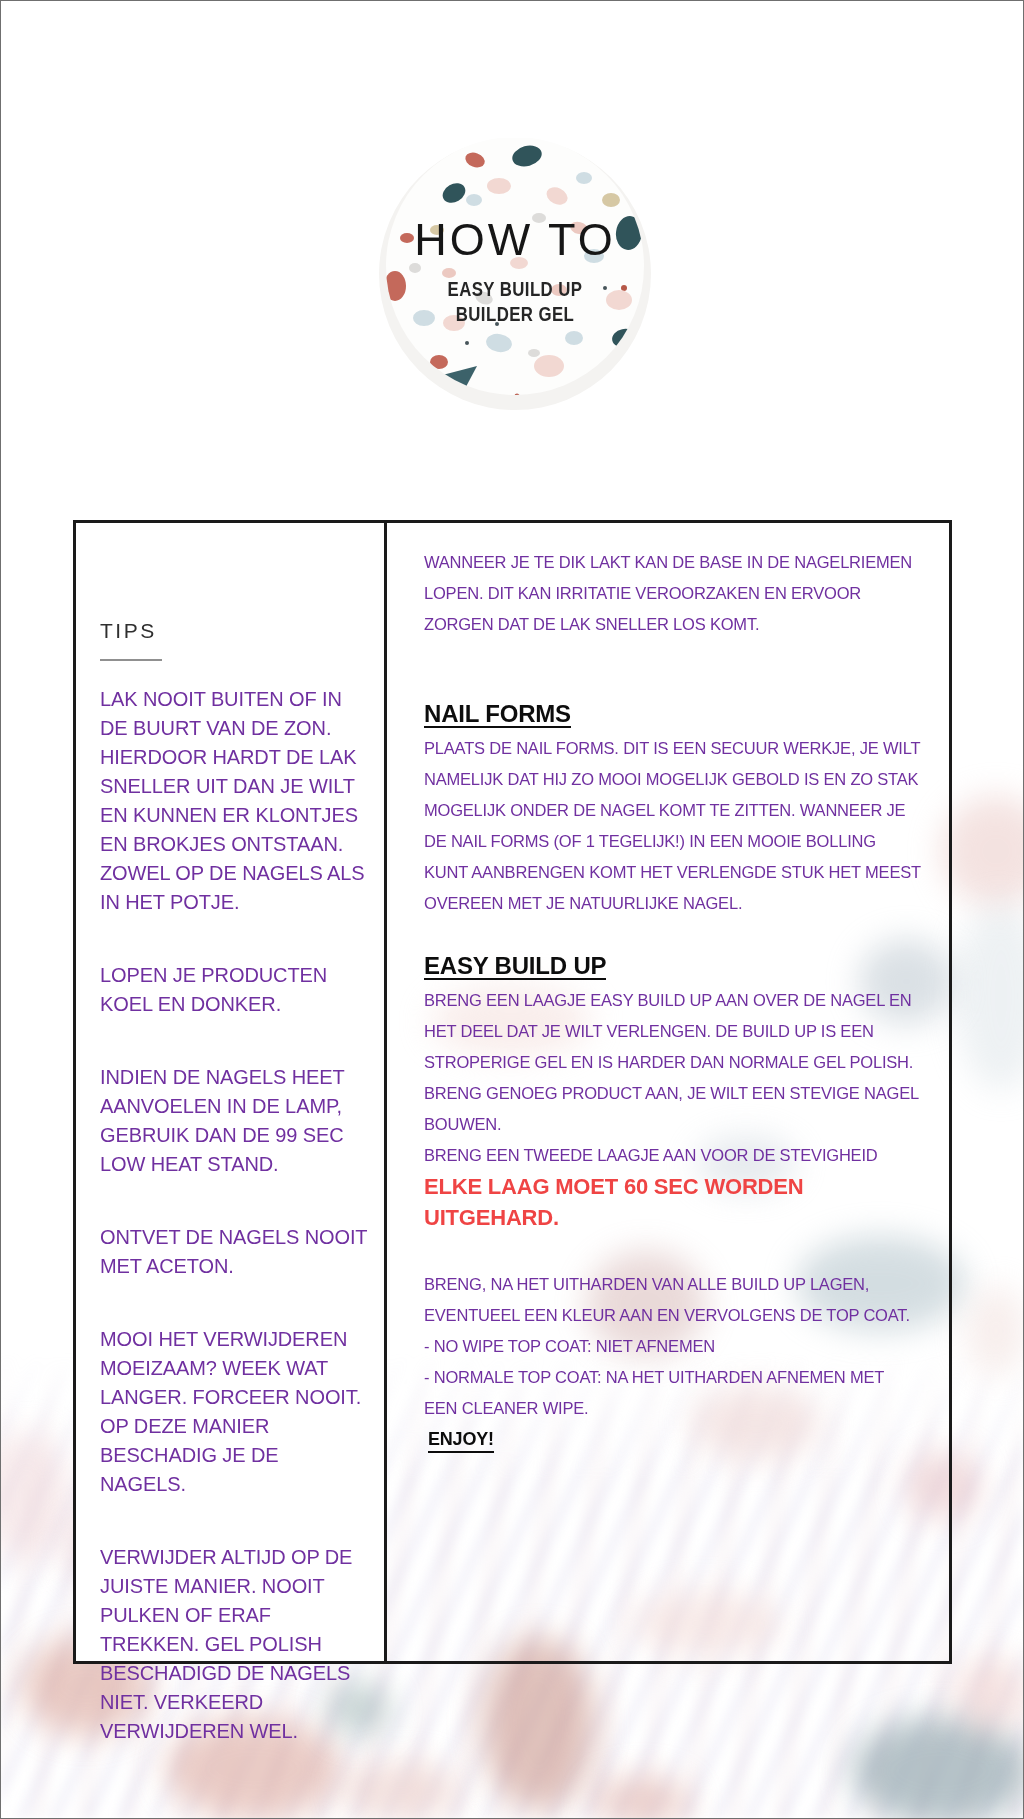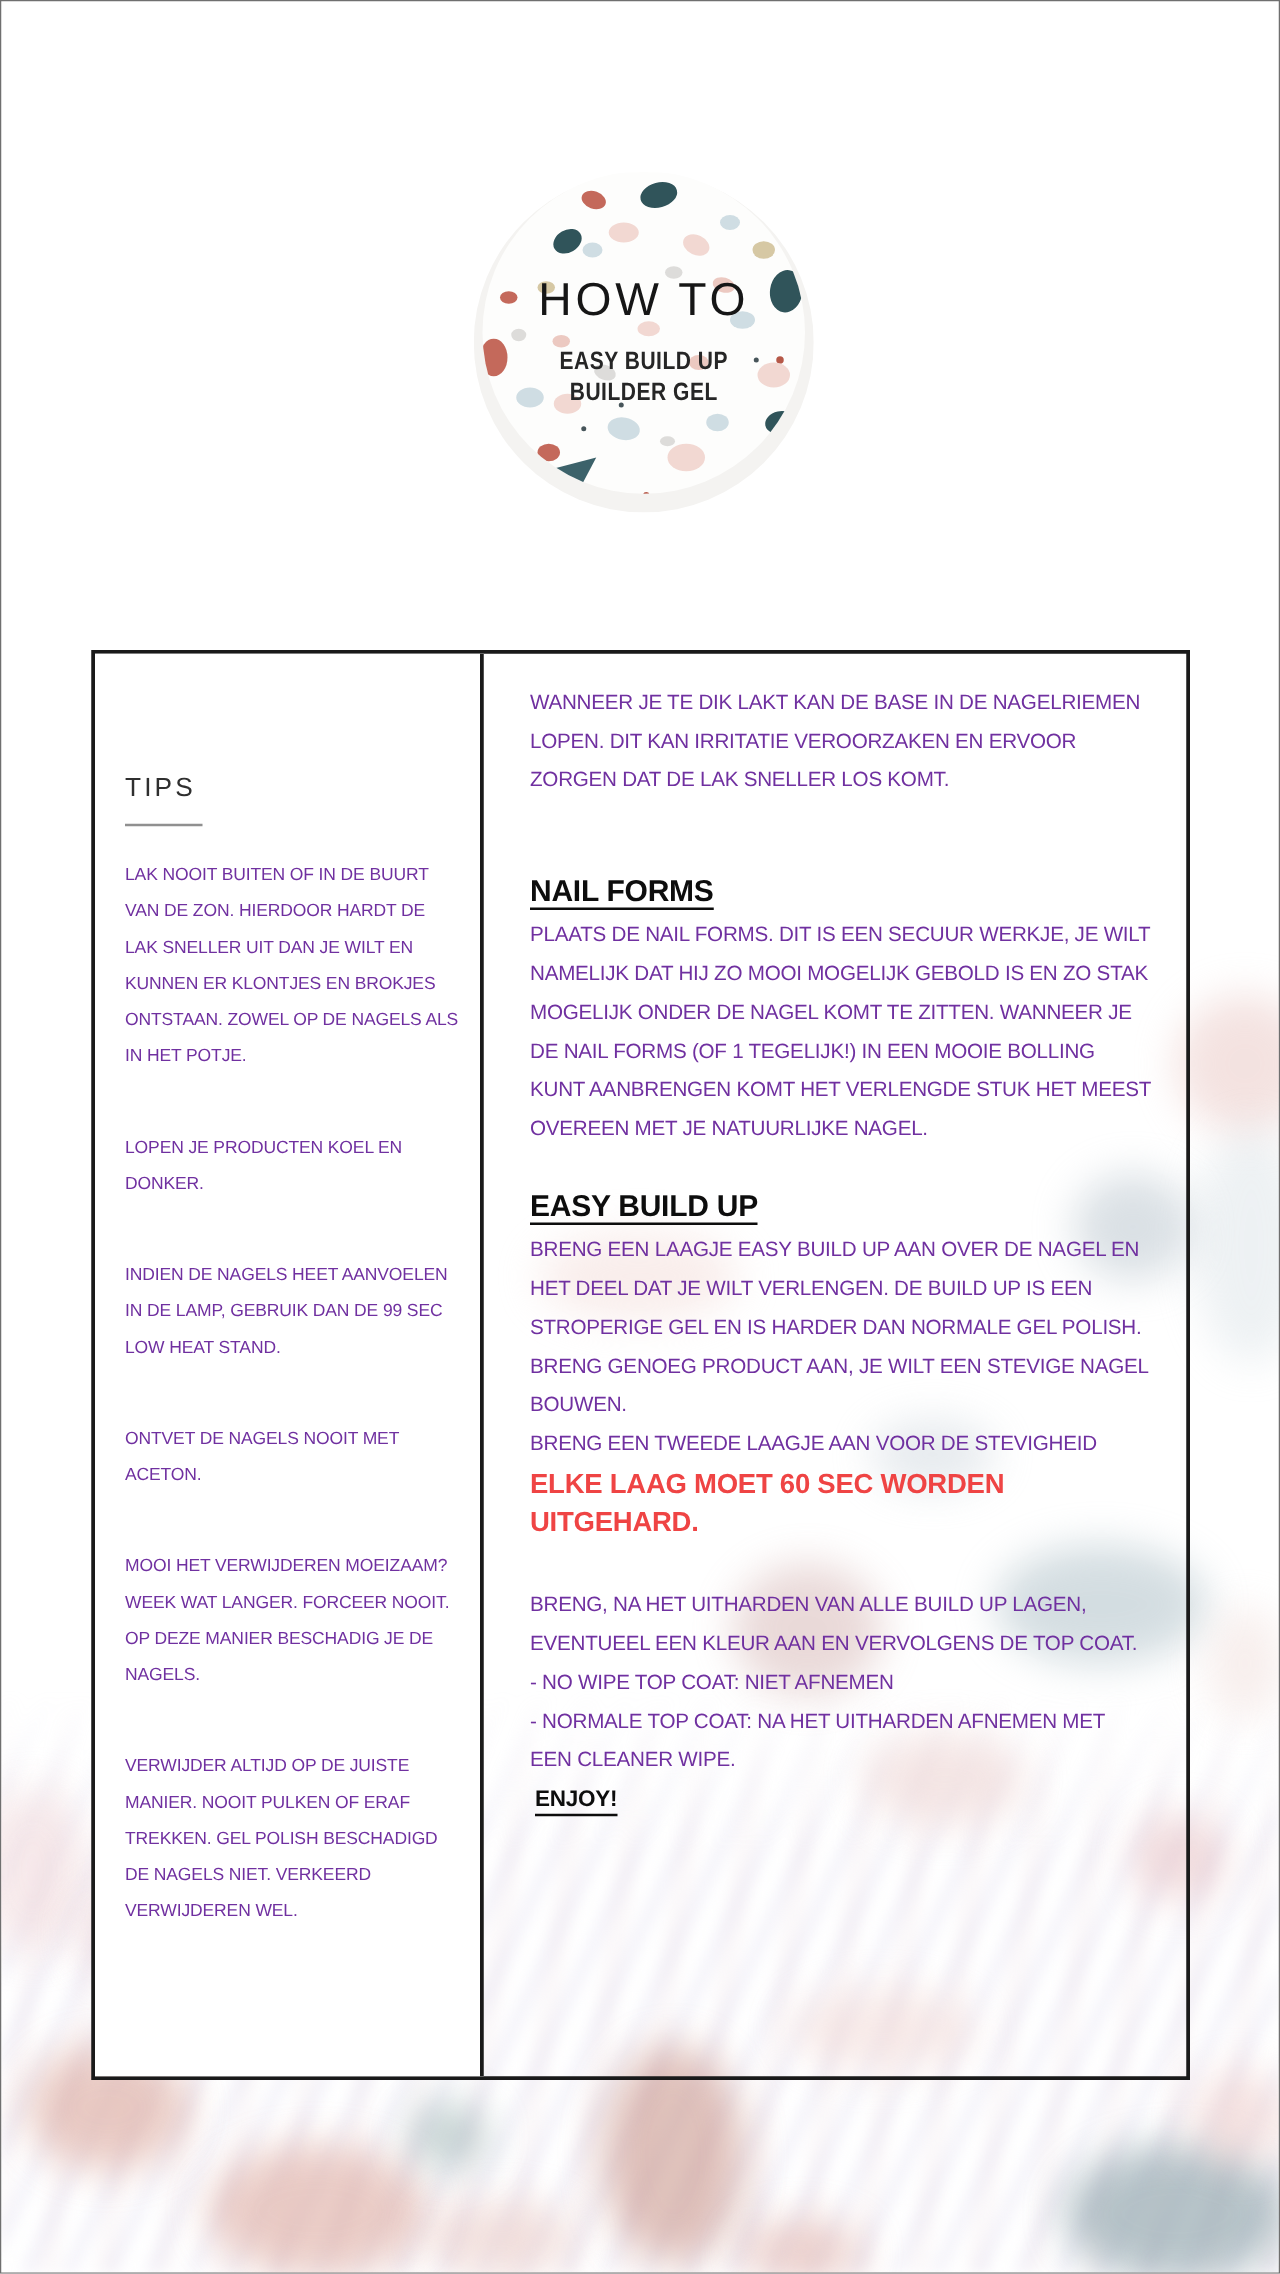--- a/index.html
+++ b/index.html
@@ -23,21 +23,21 @@
     -webkit-mask-image:linear-gradient(to bottom, transparent, #000 28%);
     mask-image:linear-gradient(to bottom, transparent, #000 28%);
     pointer-events:none;
   }
   
   .logo{position:absolute;left:378px;top:137px;width:272px;height:272px;}
   .logo svg{position:absolute;left:0;top:0;}
   .logo-text{position:absolute;left:0;top:0;width:272px;text-align:center;}
   .logo-title{
     margin-top:79px;
-    font-size:37px;line-height:45px;font-weight:100;
+    font-size:45px;line-height:45px;font-weight:100;
     letter-spacing:3px;color:#161616;white-space:nowrap;
   }
   .logo-sub{
     margin-top:15px;
     font-size:20px;line-height:25px;font-weight:700;
     letter-spacing:0.5px;color:#262626;
     transform:scaleX(0.84);transform-origin:center top;
   }
   
   .content-box{
@@ -53,21 +53,21 @@
   }
   .col-right{
     flex:1;box-sizing:border-box;
     padding:24px 28px 0 37px;
   }
   .tips-heading{
     font-size:21px;line-height:31px;letter-spacing:2.5px;color:#2f2f2f;
   }
   .tips-rule{width:62px;height:2px;background:#909090;margin:13px 0 24px 0;}
   .tip-para{
-    font-size:14px;line-height:29px;letter-spacing:-0.1px;
+    font-size:20px;line-height:29px;letter-spacing:-0.1px;
     color:#7030a0;margin:0 0 44px 0;
   }
   .intro,.body-para{
     font-size:16.5px;line-height:31px;letter-spacing:-0.2px;
     color:#7030a0;margin:0;
   }
   .section-s1{margin-top:62px;}
   .section-s2{margin-top:35px;}
   .section-s3{margin-top:36px;}
   .sec-heading{

